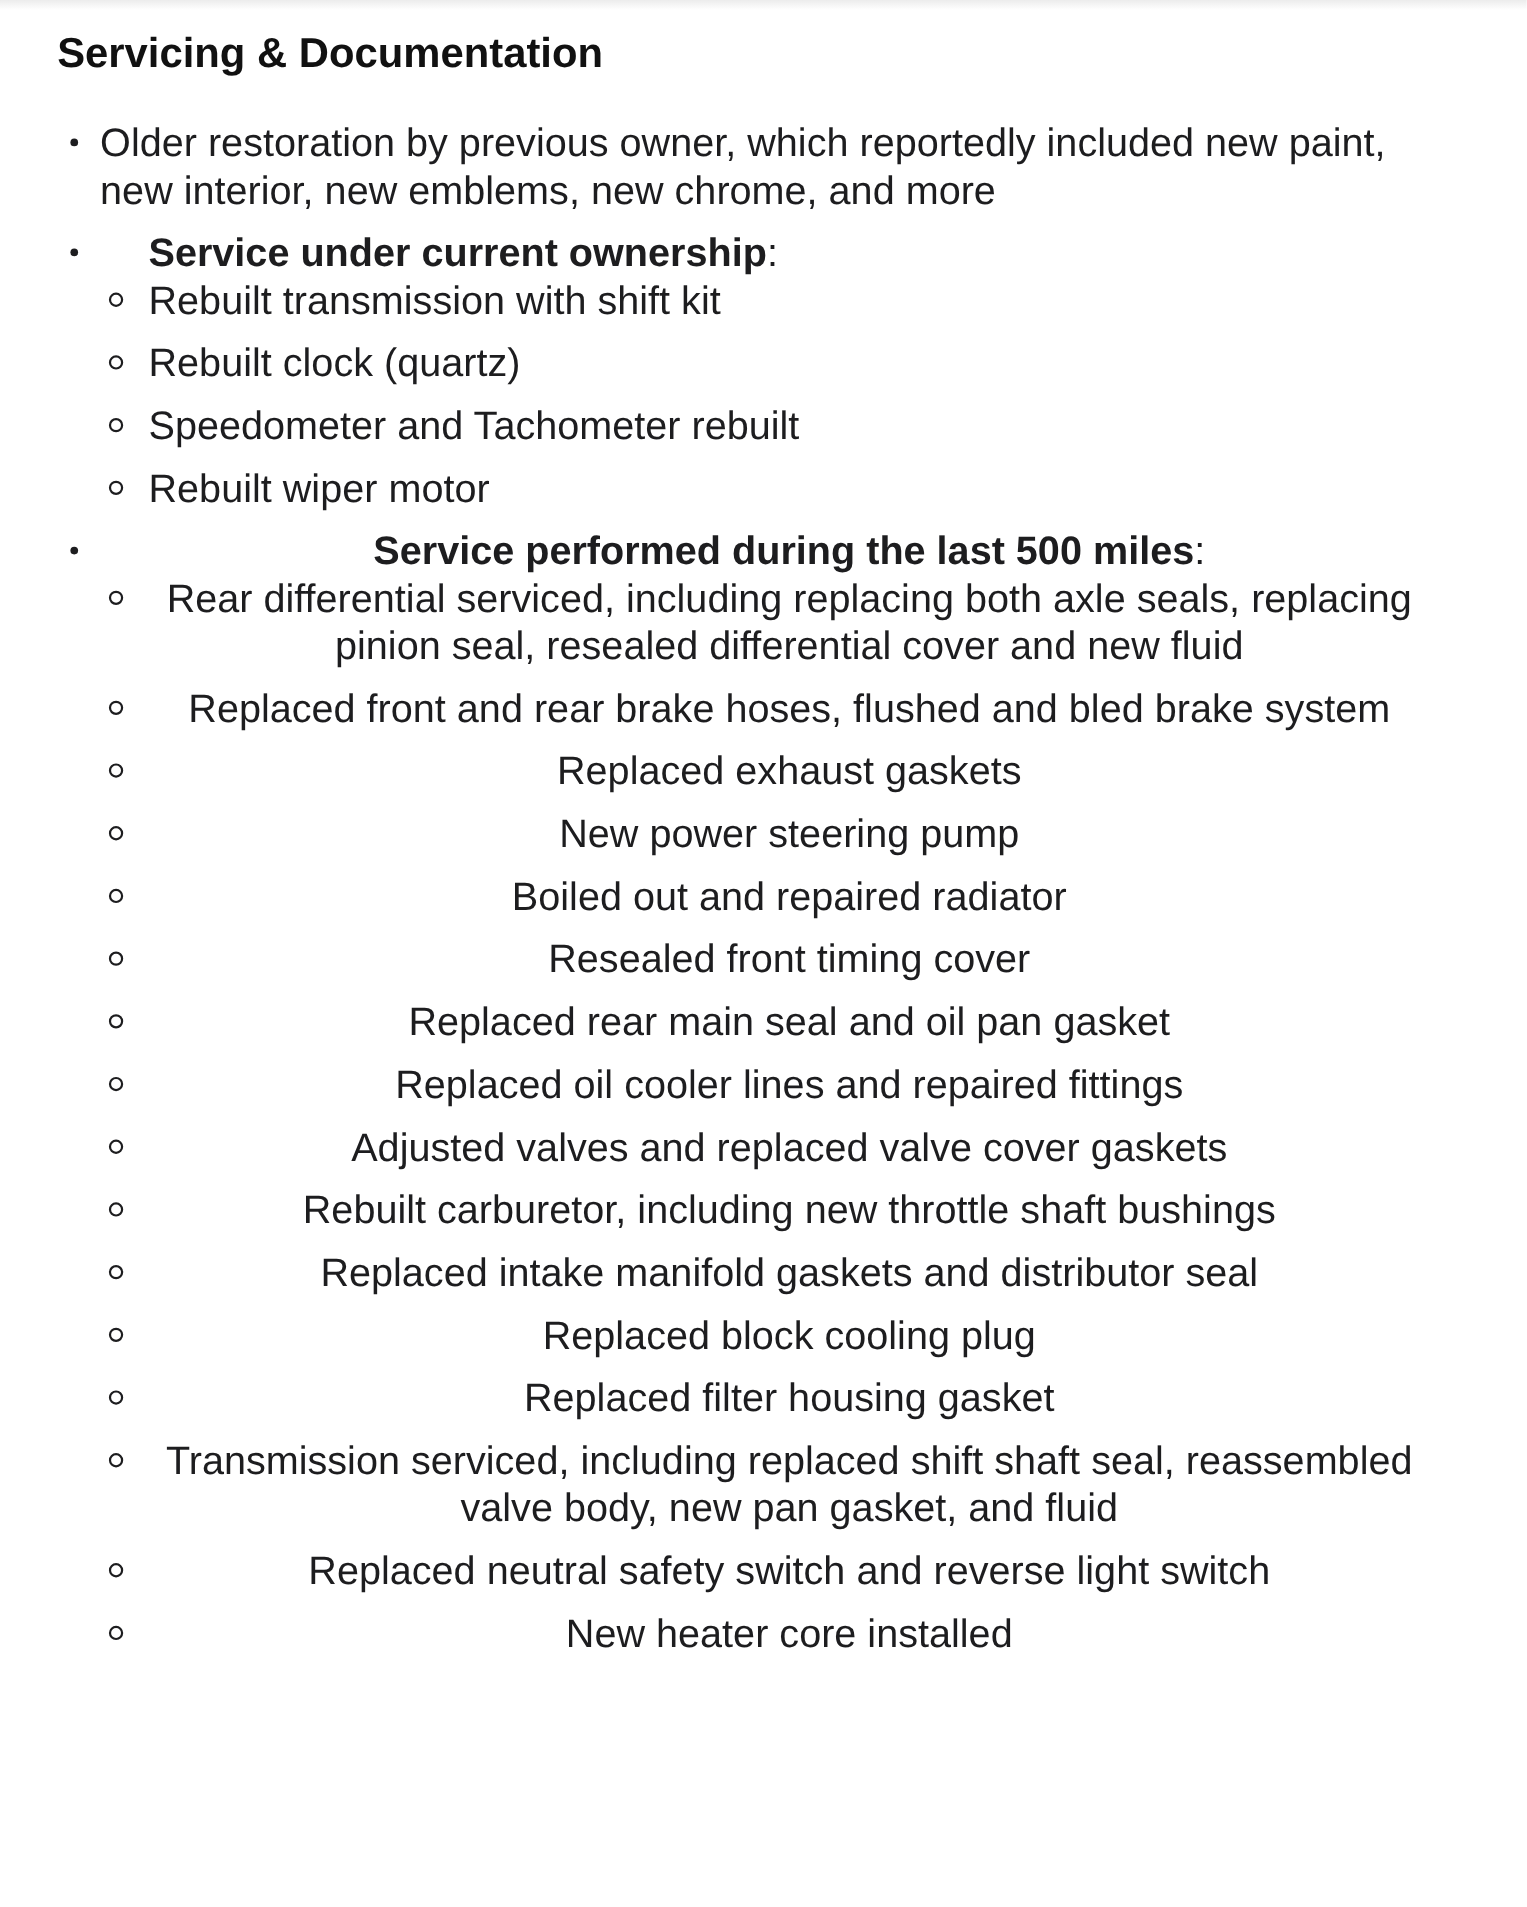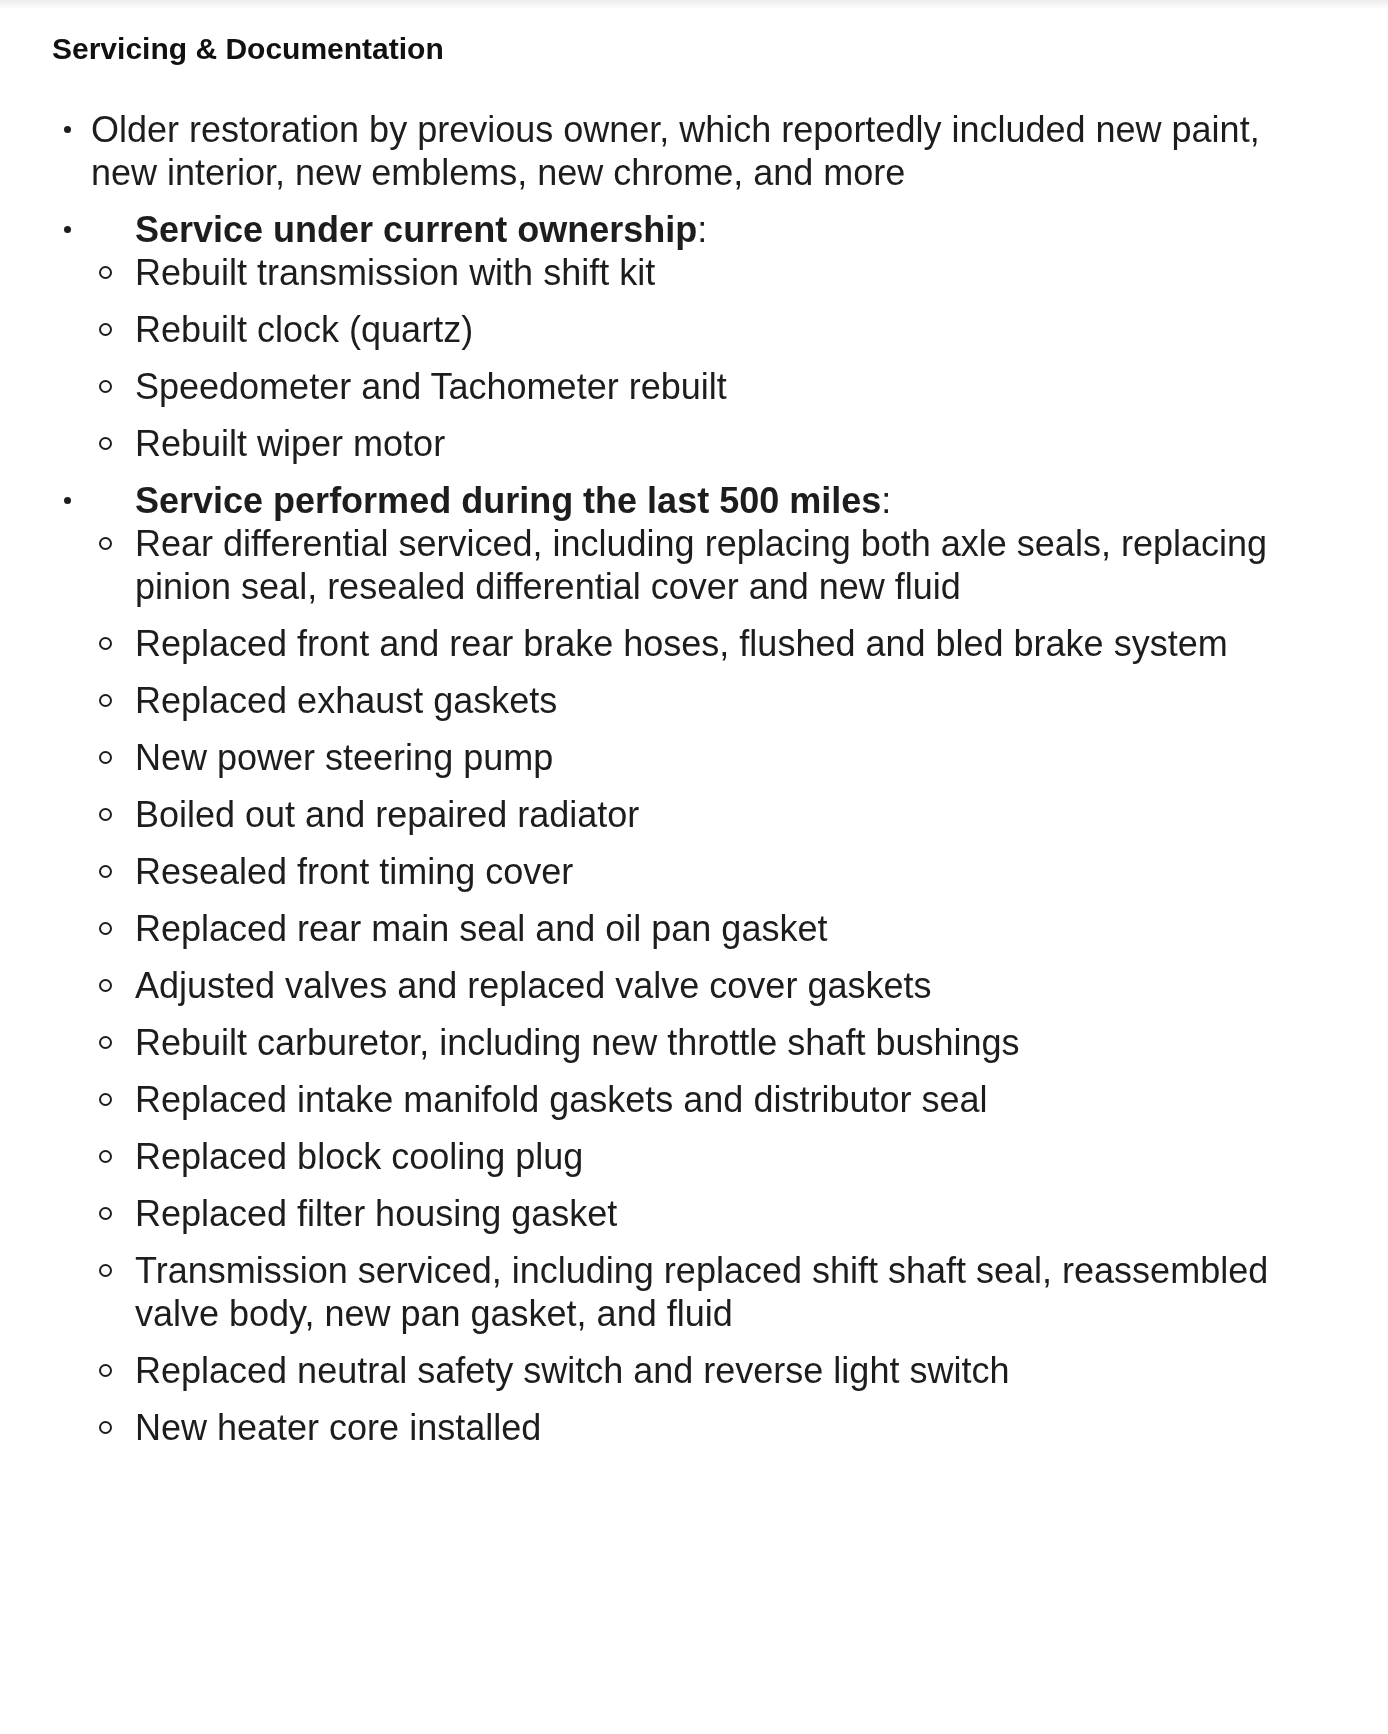--- a/index.html
+++ b/index.html
@@ -19,21 +19,21 @@
     position: absolute;
     top: 0; left: 0; right: 0;
     height: 9px;
     background: linear-gradient(#ececec, #ffffff);
     pointer-events: none;
   }
   .doc {
     padding: 30px 88px 24px 52px;
   }
   .doc-title {
-    font-size: 30px;
+    font-size: 38px;
     line-height: 38px;
     font-weight: 700;
     margin: 0 0 40px 0;
     color: #111111;
   }
   ul.l1, ul.l2 {
     list-style: none;
     margin: 0;
     padding: 0;
   }
@@ -73,20 +73,21 @@
   }
   .heading-bold {
     font-weight: 700;
     margin-left: 44px;
   }
   .heading-colon {
     font-weight: 400;
   }
   li.gap-top {
     margin-top: 43px;
+    text-align: center;
   }
 </style>
 </head>
 <body>
 
 <div class="top-fade"></div>
 
 <div class="doc">
 
   <h2 class="doc-title">Servicing &amp; Documentation</h2>
@@ -108,20 +109,21 @@
     <li class="gap-top">
       <span class="heading-bold">Service performed during the last 500 miles</span><span class="heading-colon">:</span>
       <ul class="l2">
         <li>Rear differential serviced, including replacing both axle seals, replacing pinion seal, resealed differential cover and new fluid</li>
         <li>Replaced front and rear brake hoses, flushed and bled brake system</li>
         <li>Replaced exhaust gaskets</li>
         <li>New power steering pump</li>
         <li>Boiled out and repaired radiator</li>
         <li>Resealed front timing cover</li>
         <li>Replaced rear main seal and oil pan gasket</li>
+        <li>Replaced oil cooler lines and repaired fittings</li>
         <li>Adjusted valves and replaced valve cover gaskets</li>
         <li>Rebuilt carburetor, including new throttle shaft bushings</li>
         <li>Replaced intake manifold gaskets and distributor seal</li>
         <li>Replaced block cooling plug</li>
         <li>Replaced filter housing gasket</li>
         <li>Transmission serviced, including replaced shift shaft seal, reassembled valve body, new pan gasket, and fluid</li>
         <li>Replaced neutral safety switch and reverse light switch</li>
         <li>New heater core installed</li>
       </ul>
     </li>

